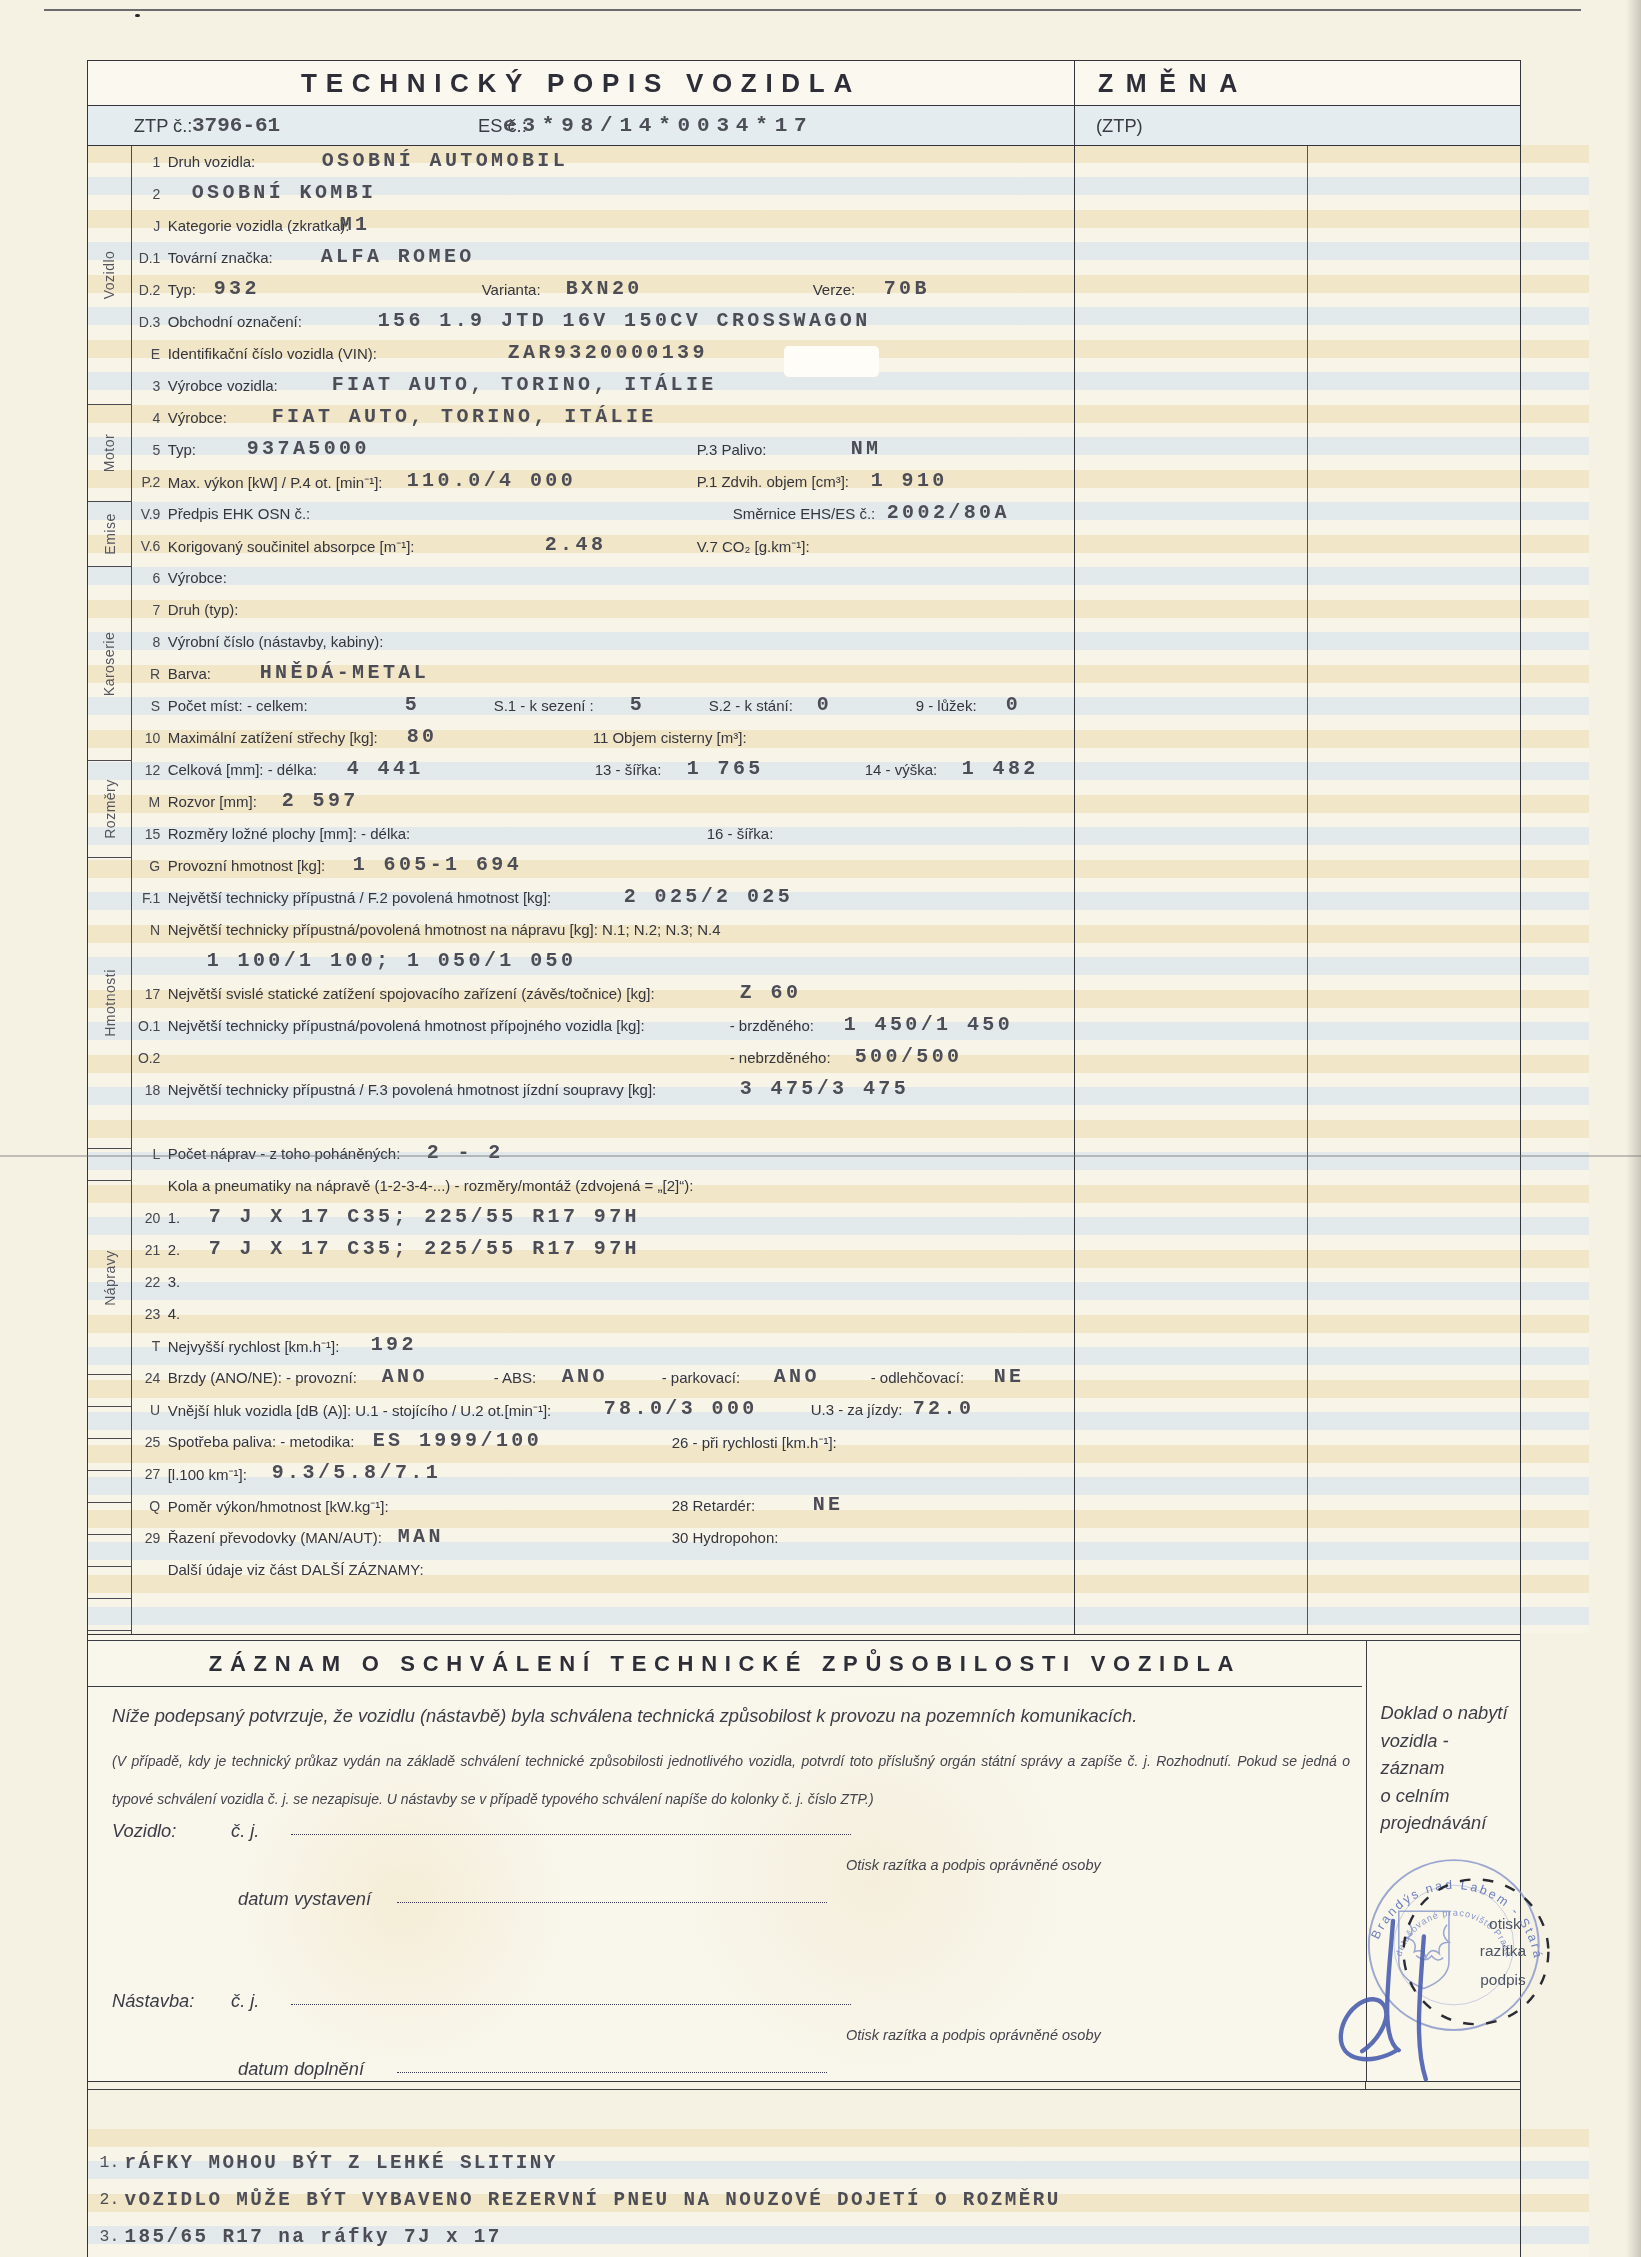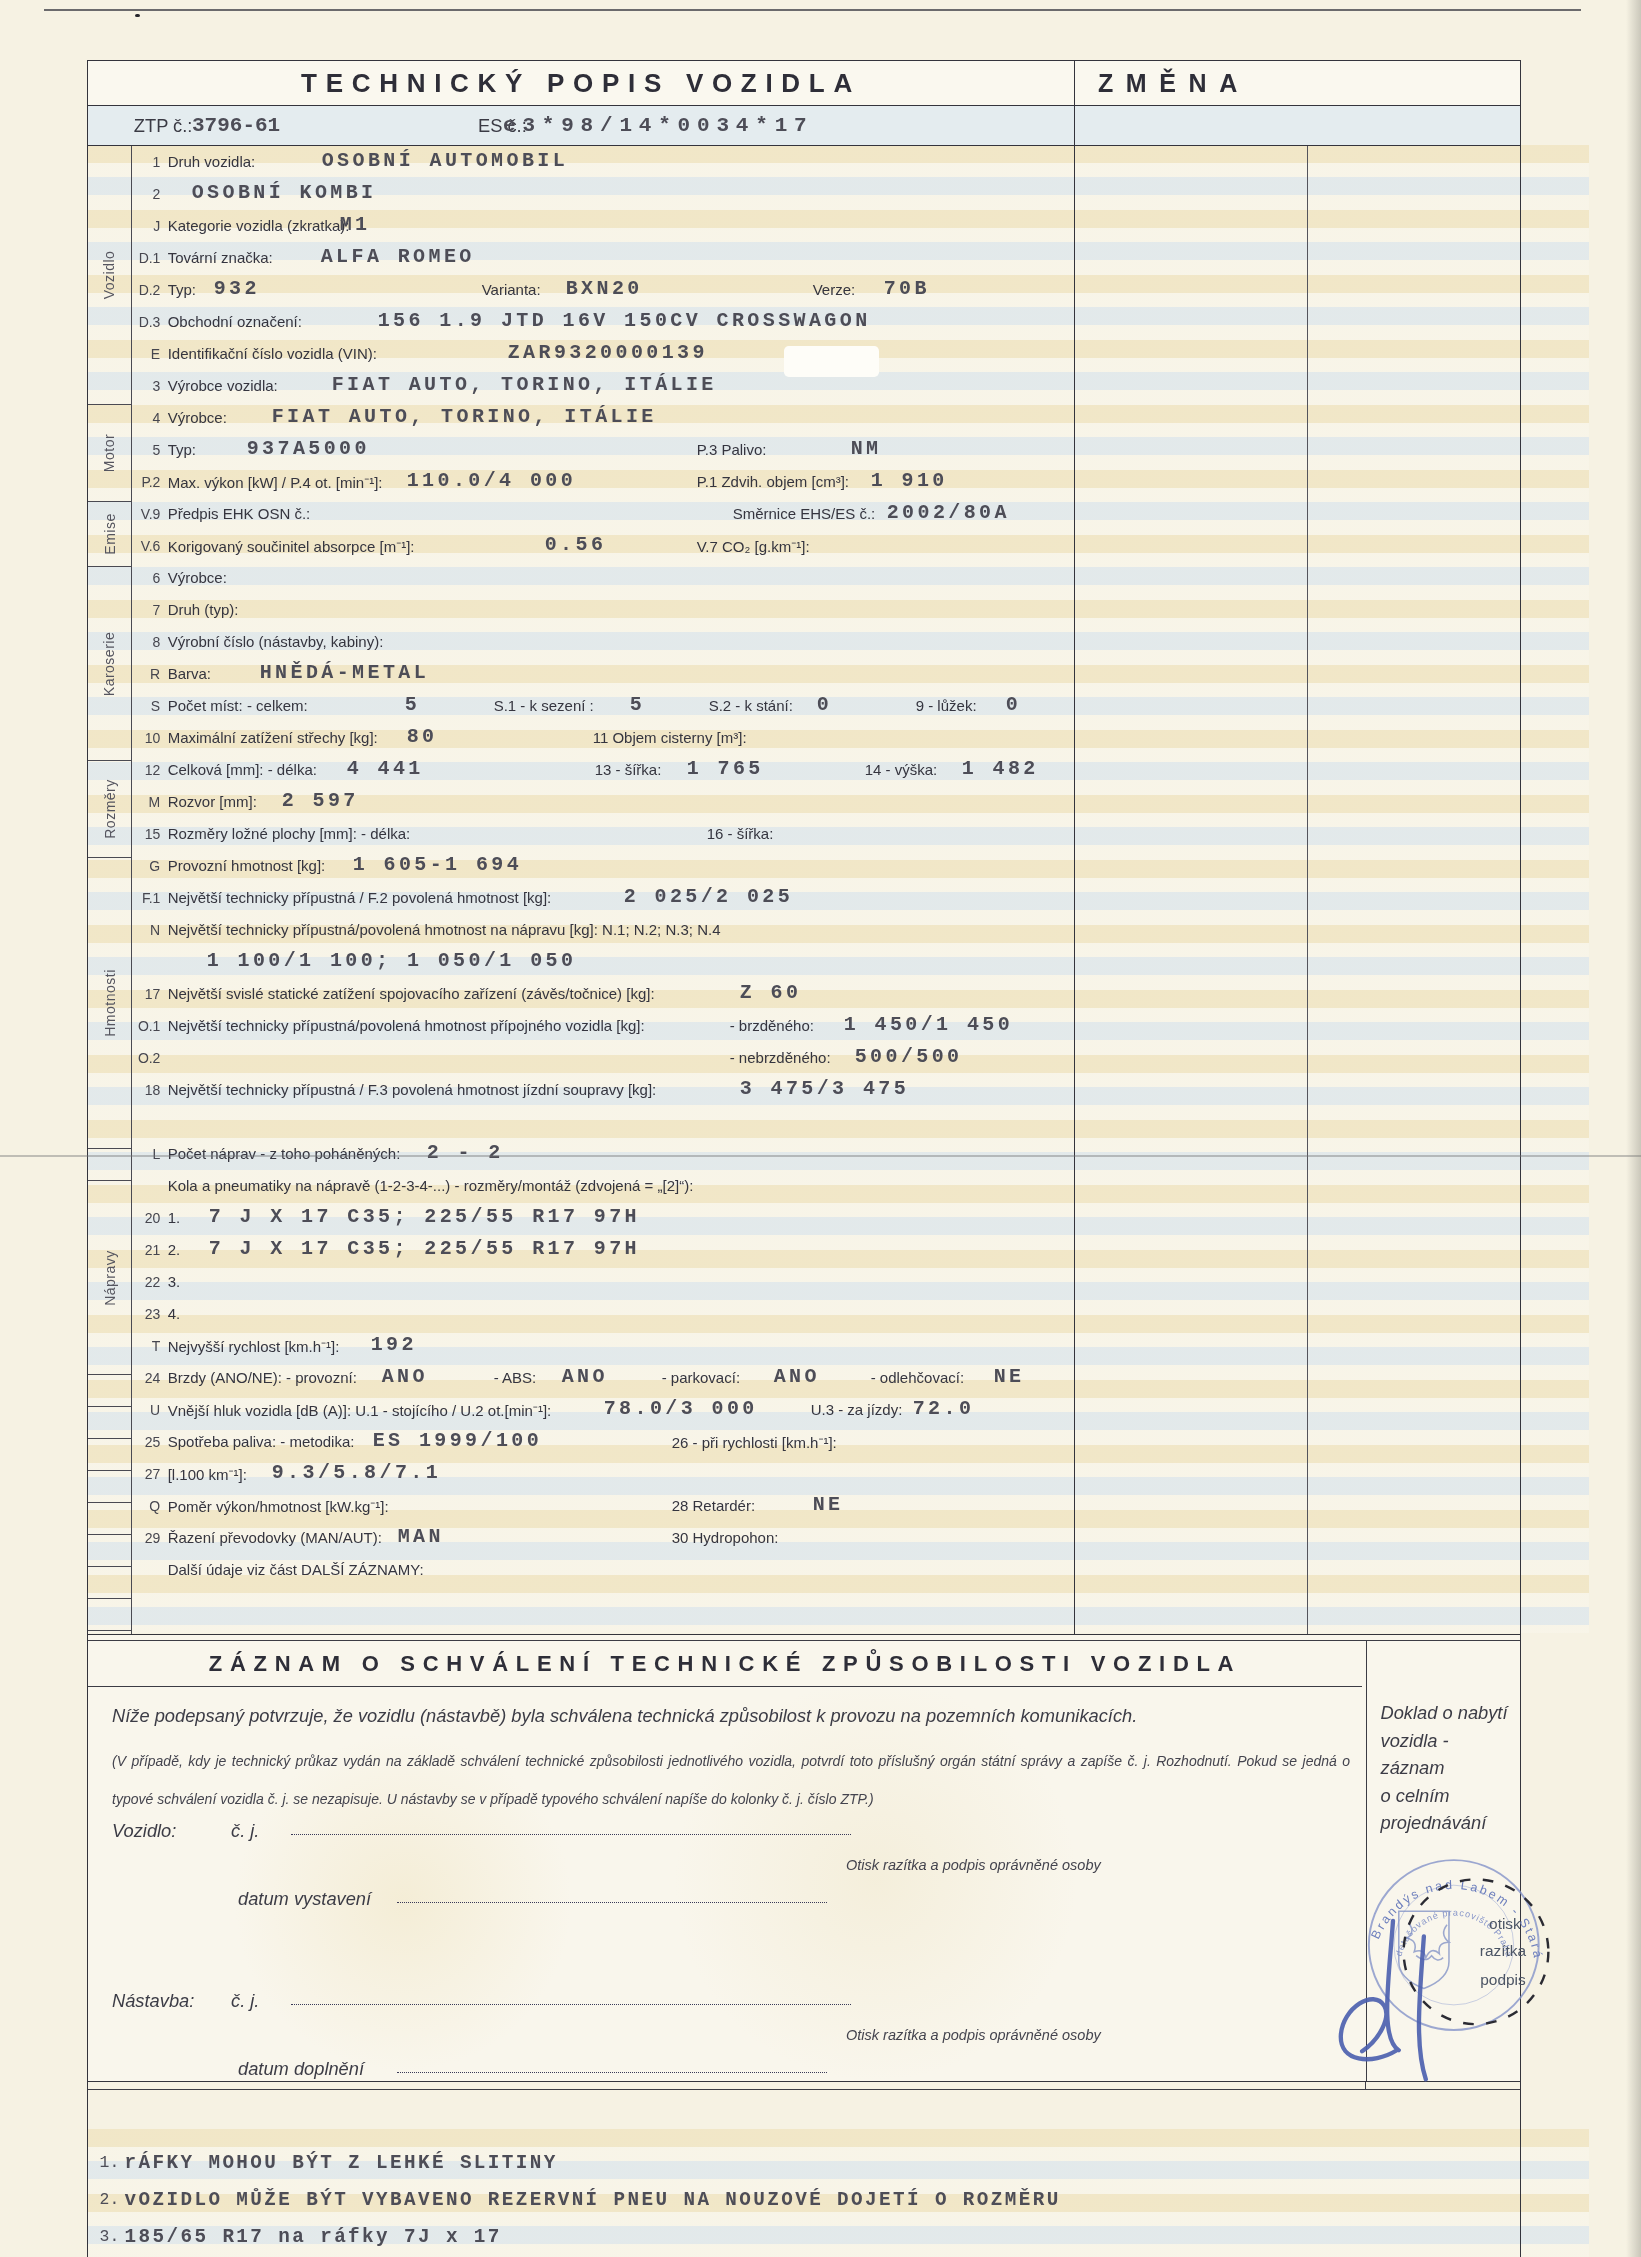--- a/index.html
+++ b/index.html
@@ -106,20 +106,23 @@
       </div>
     </div>
 
     <div class="hdr-row2">
       <div class="hdr2-left">
         <span class="hl" style="left:5.8px">ZTP č.:</span>
         <span class="hv" style="left:104px">3796-61</span>
         <span class="hl" style="left:350px">ES č.:</span>
         <span class="hv" style="left:415px;letter-spacing:6.8px">e3*98/14*0034*17</span>
       </div>
+      <div class="hdr2-right">
+        <span>(ZTP)</span>
+      </div>
     </div>
 
     <div class="body">
       <div id="sidebar">
           <div class="sb-sec" style="height: 259px;">
             <span class="sb-txt">Vozidlo</span>
           </div>
           <div class="sb-sec" style="height: 97px;">
             <span class="sb-txt">Motor</span>
           </div>
@@ -238,21 +241,21 @@
             <div class="fcontent">
               <span class="flbl" style="left: 0px;">Předpis EHK OSN č.:</span>
               <span class="flbl" style="left: 565px;">Směrnice EHS/ES č.:</span>
               <span class="fval" style="left: 719px;">2002/80A</span>
             </div>
           </div>
           <div class="frow">
             <span class="fcode">V.6</span>
             <div class="fcontent">
               <span class="flbl" style="left: 0px;">Korigovaný součinitel absorpce [m⁻¹]:</span>
-              <span class="fval" style="left: 377px;">0.56</span>
+              <span class="fval" style="left: 377px;">2.48</span>
               <span class="flbl" style="left: 529px;">V.7 CO₂ [g.km⁻¹]:</span>
             </div>
           </div>
           <div class="frow">
             <span class="fcode">6</span>
             <div class="fcontent">
               <span class="flbl" style="left: 0px;">Výrobce:</span>
             </div>
           </div>
           <div class="frow">

